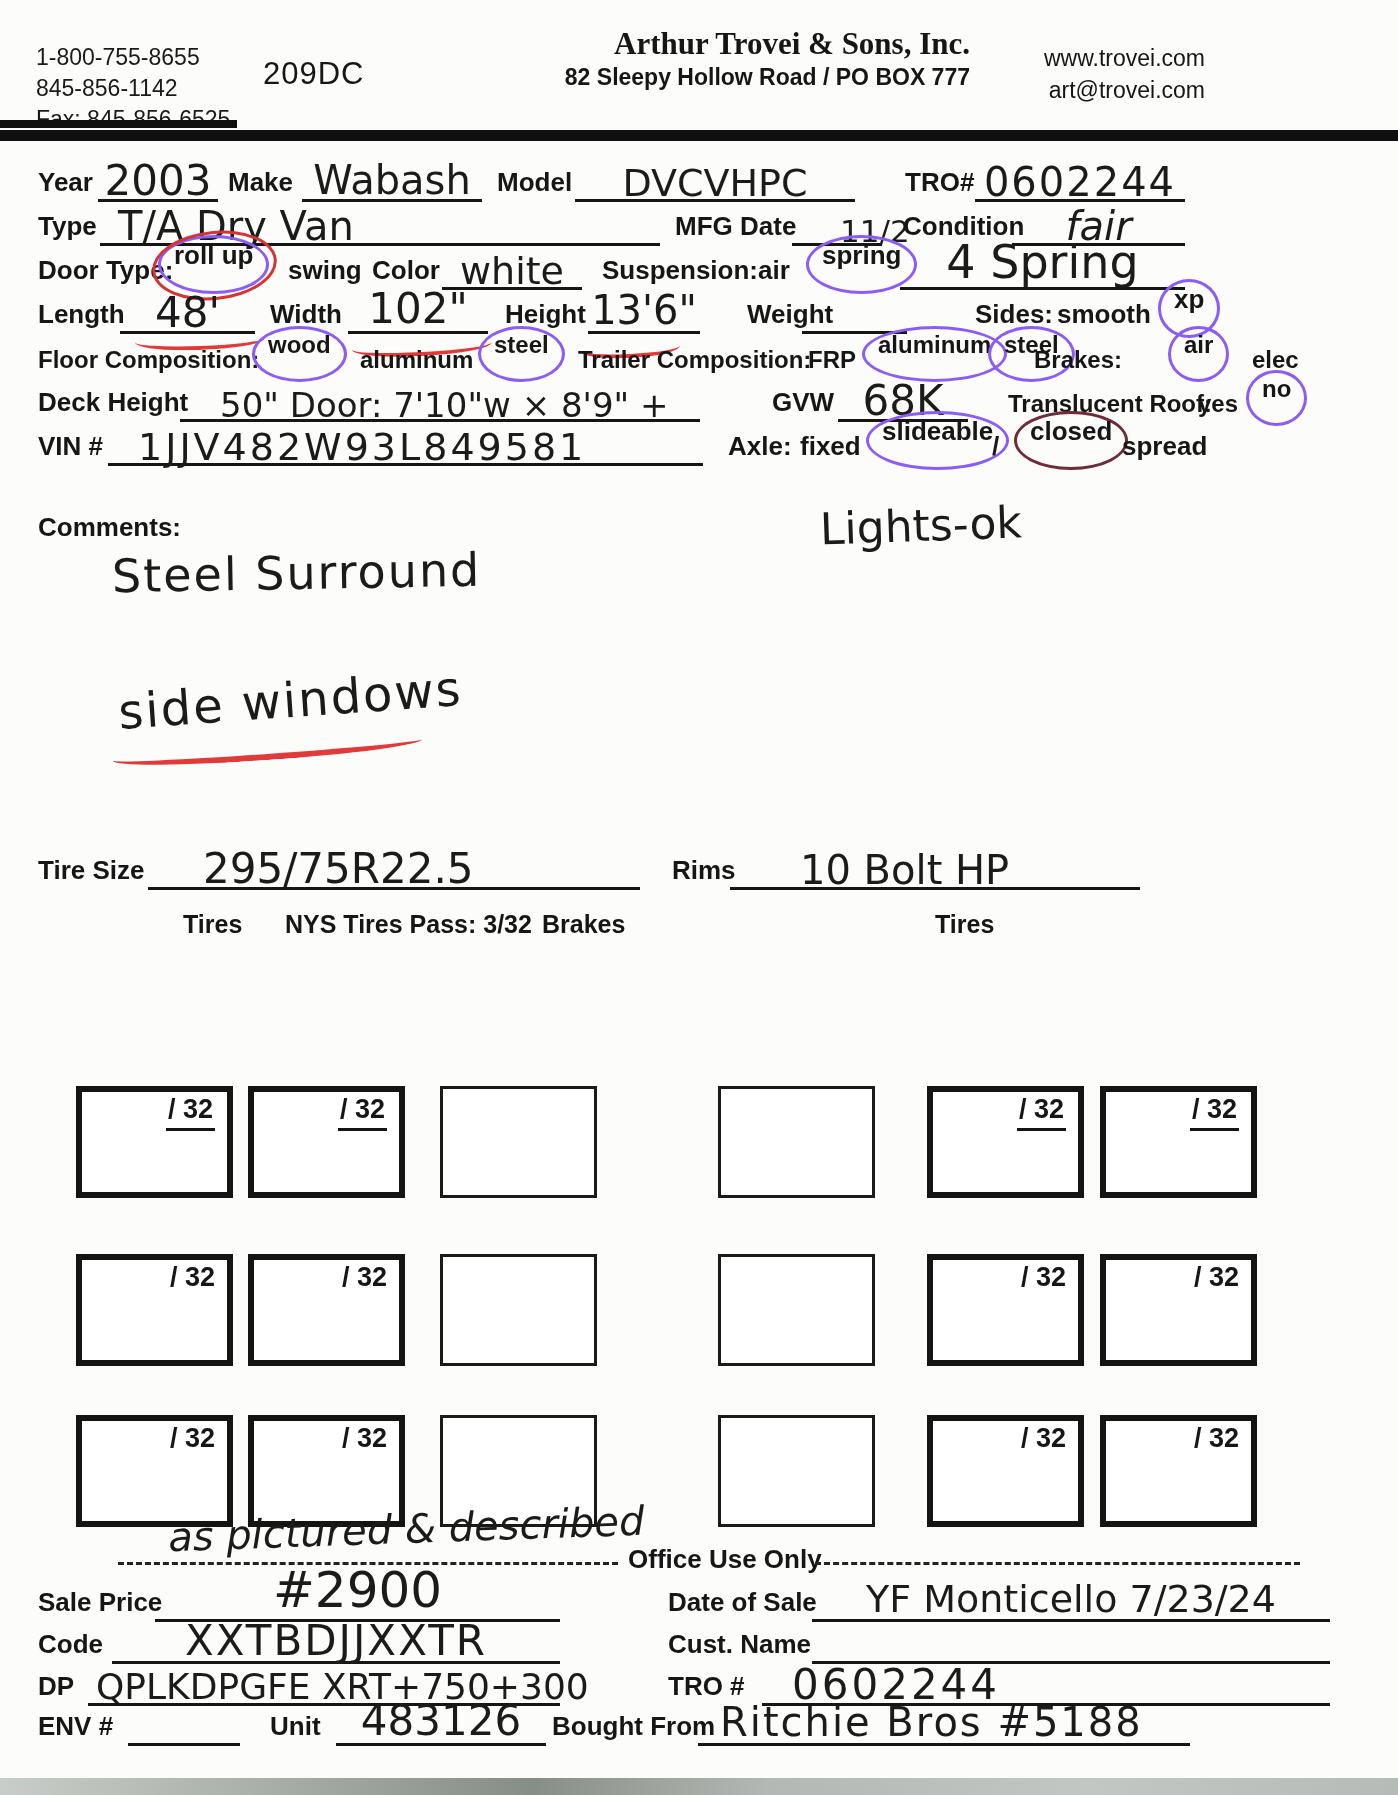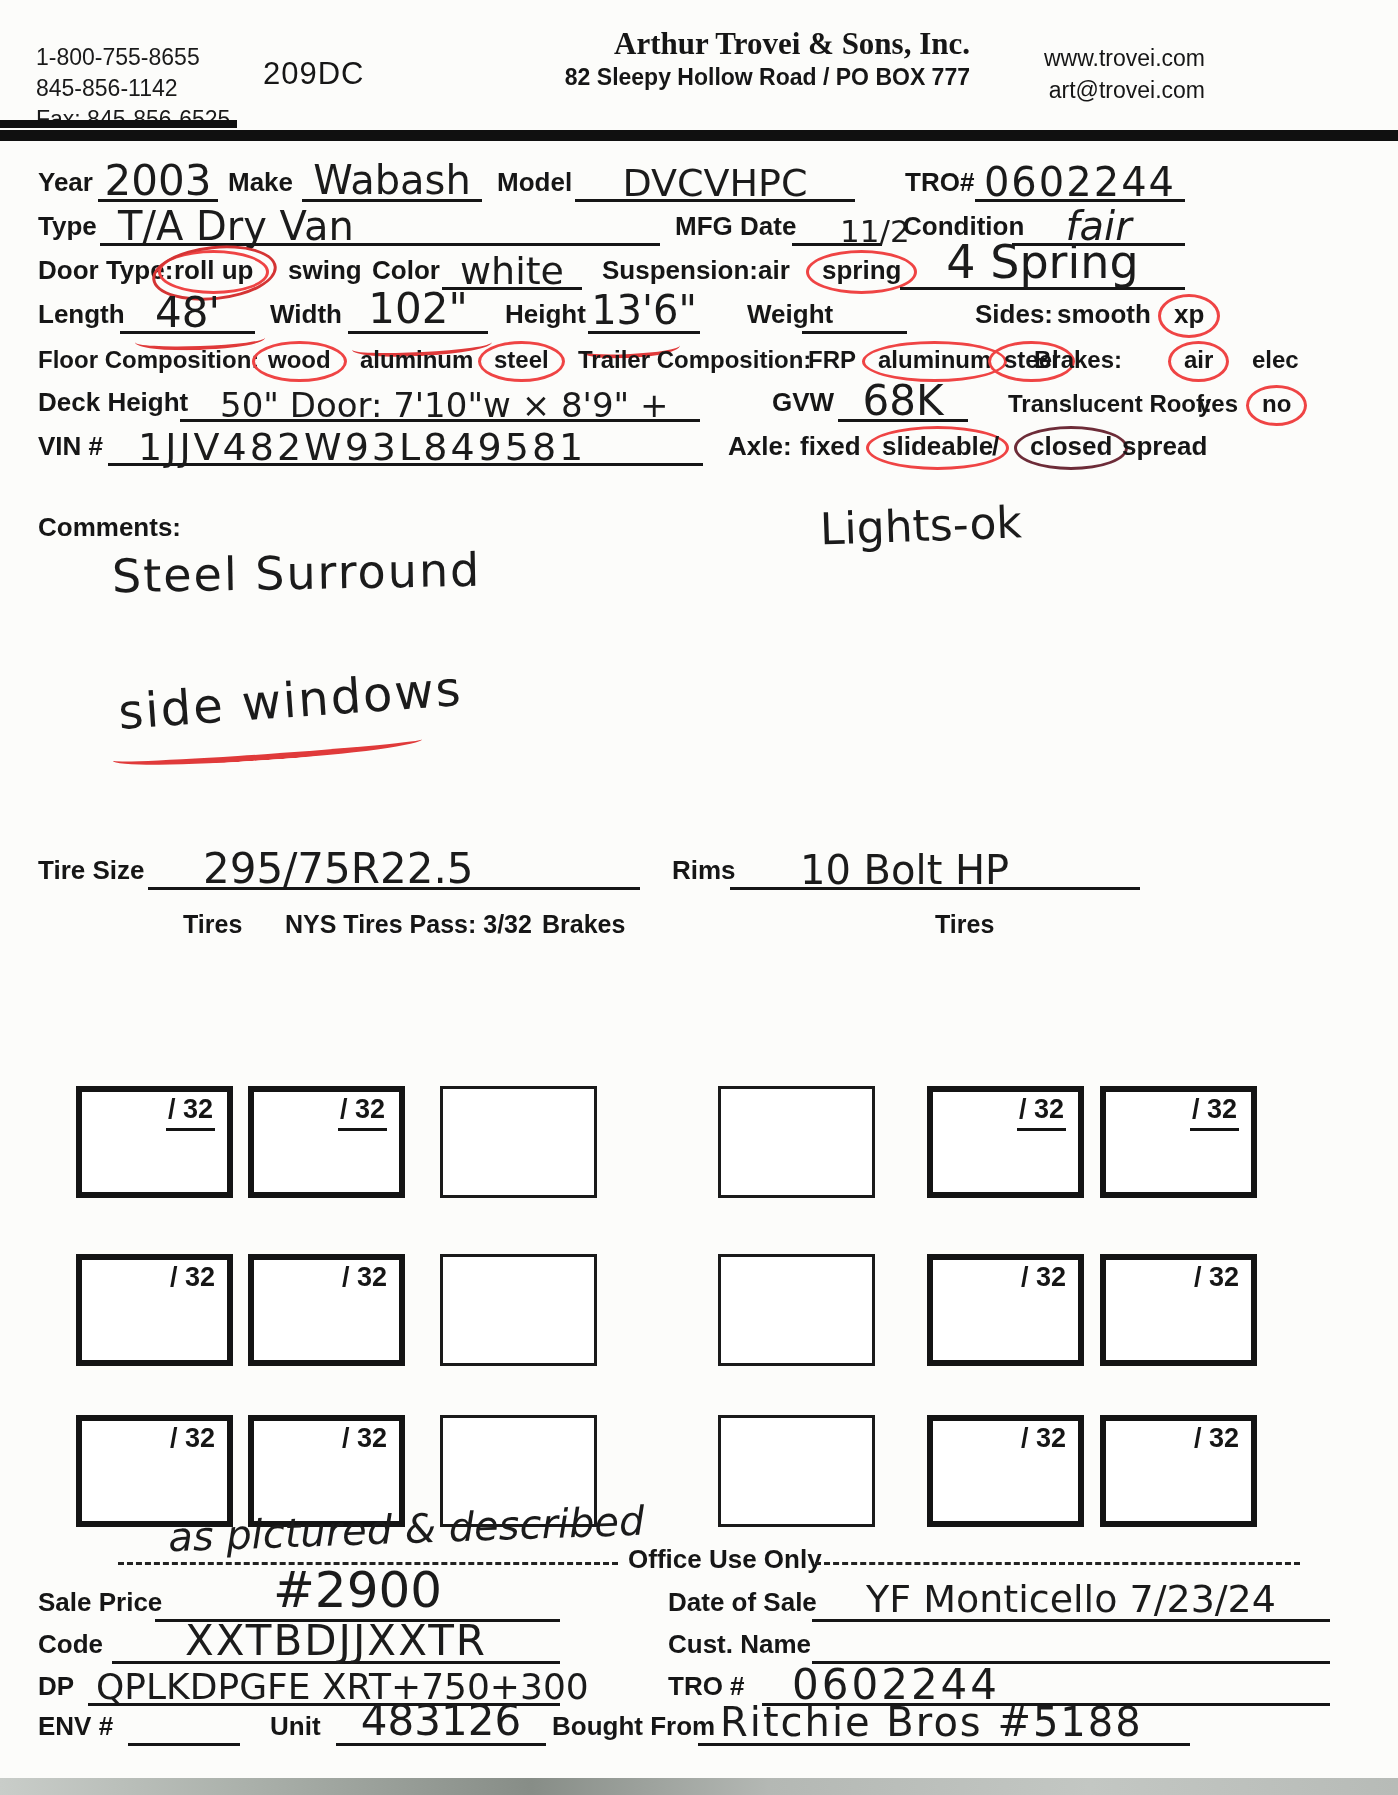--- a/index.html
+++ b/index.html
@@ -16,21 +16,21 @@
   
   .row{position:absolute;left:0;width:1398px;height:44px;}
   .lbl{position:absolute;bottom:4px;font-weight:bold;font-size:26px;white-space:nowrap;}
   .lbl.sm{font-size:24px;}
   .fline{position:absolute;bottom:0;height:40px;border-bottom:3px solid #161616;}
   .fline .hw{position:absolute;left:0;right:0;bottom:-6px;text-align:center;white-space:nowrap;}
   .hw{font-family:"DejaVu Sans",sans-serif;color:#1b1b1b;white-space:nowrap;}
   .ta-l{text-align:left !important;}
   .opt{position:absolute;bottom:4px;font-weight:bold;font-size:26px;white-space:nowrap;}
   .circ{position:absolute;bottom:-4px;font-weight:bold;font-size:26px;white-space:nowrap;
-        border:3px solid #ef4444;border-radius:50%;padding:2px 13px 5px;}
+        border:3px solid #8b5cf6;border-radius:50%;padding:2px 13px 20px;}
   .circ.red2::before{content:"";position:absolute;inset:-7px -11px -9px -9px;
         border:3px solid #d43434;border-radius:50%;transform:rotate(-6deg);}
   .circ.maroon{border-color:#6d2c38;}
   .redmark{position:absolute;border-bottom:4px solid #e03a3a;border-radius:0 0 50% 50%/0 0 10px 10px;}
   
   .glabel{position:absolute;font-weight:bold;font-size:25px;white-space:nowrap;}
   .tbox{position:absolute;width:157px;height:112px;background:#fff;box-sizing:border-box;}
   .tbox.tire{border:6px solid #141414;}
   .tbox.brake{border:3px solid #1a1a1a;}
   .frac{position:absolute;top:2px;right:12px;font-weight:bold;font-size:27px;}

